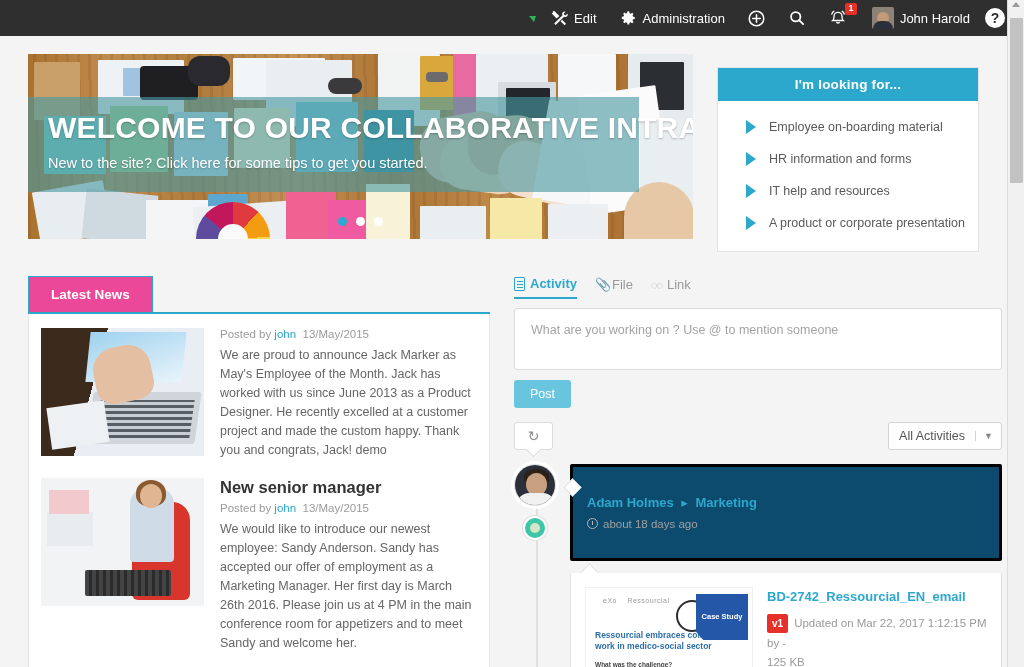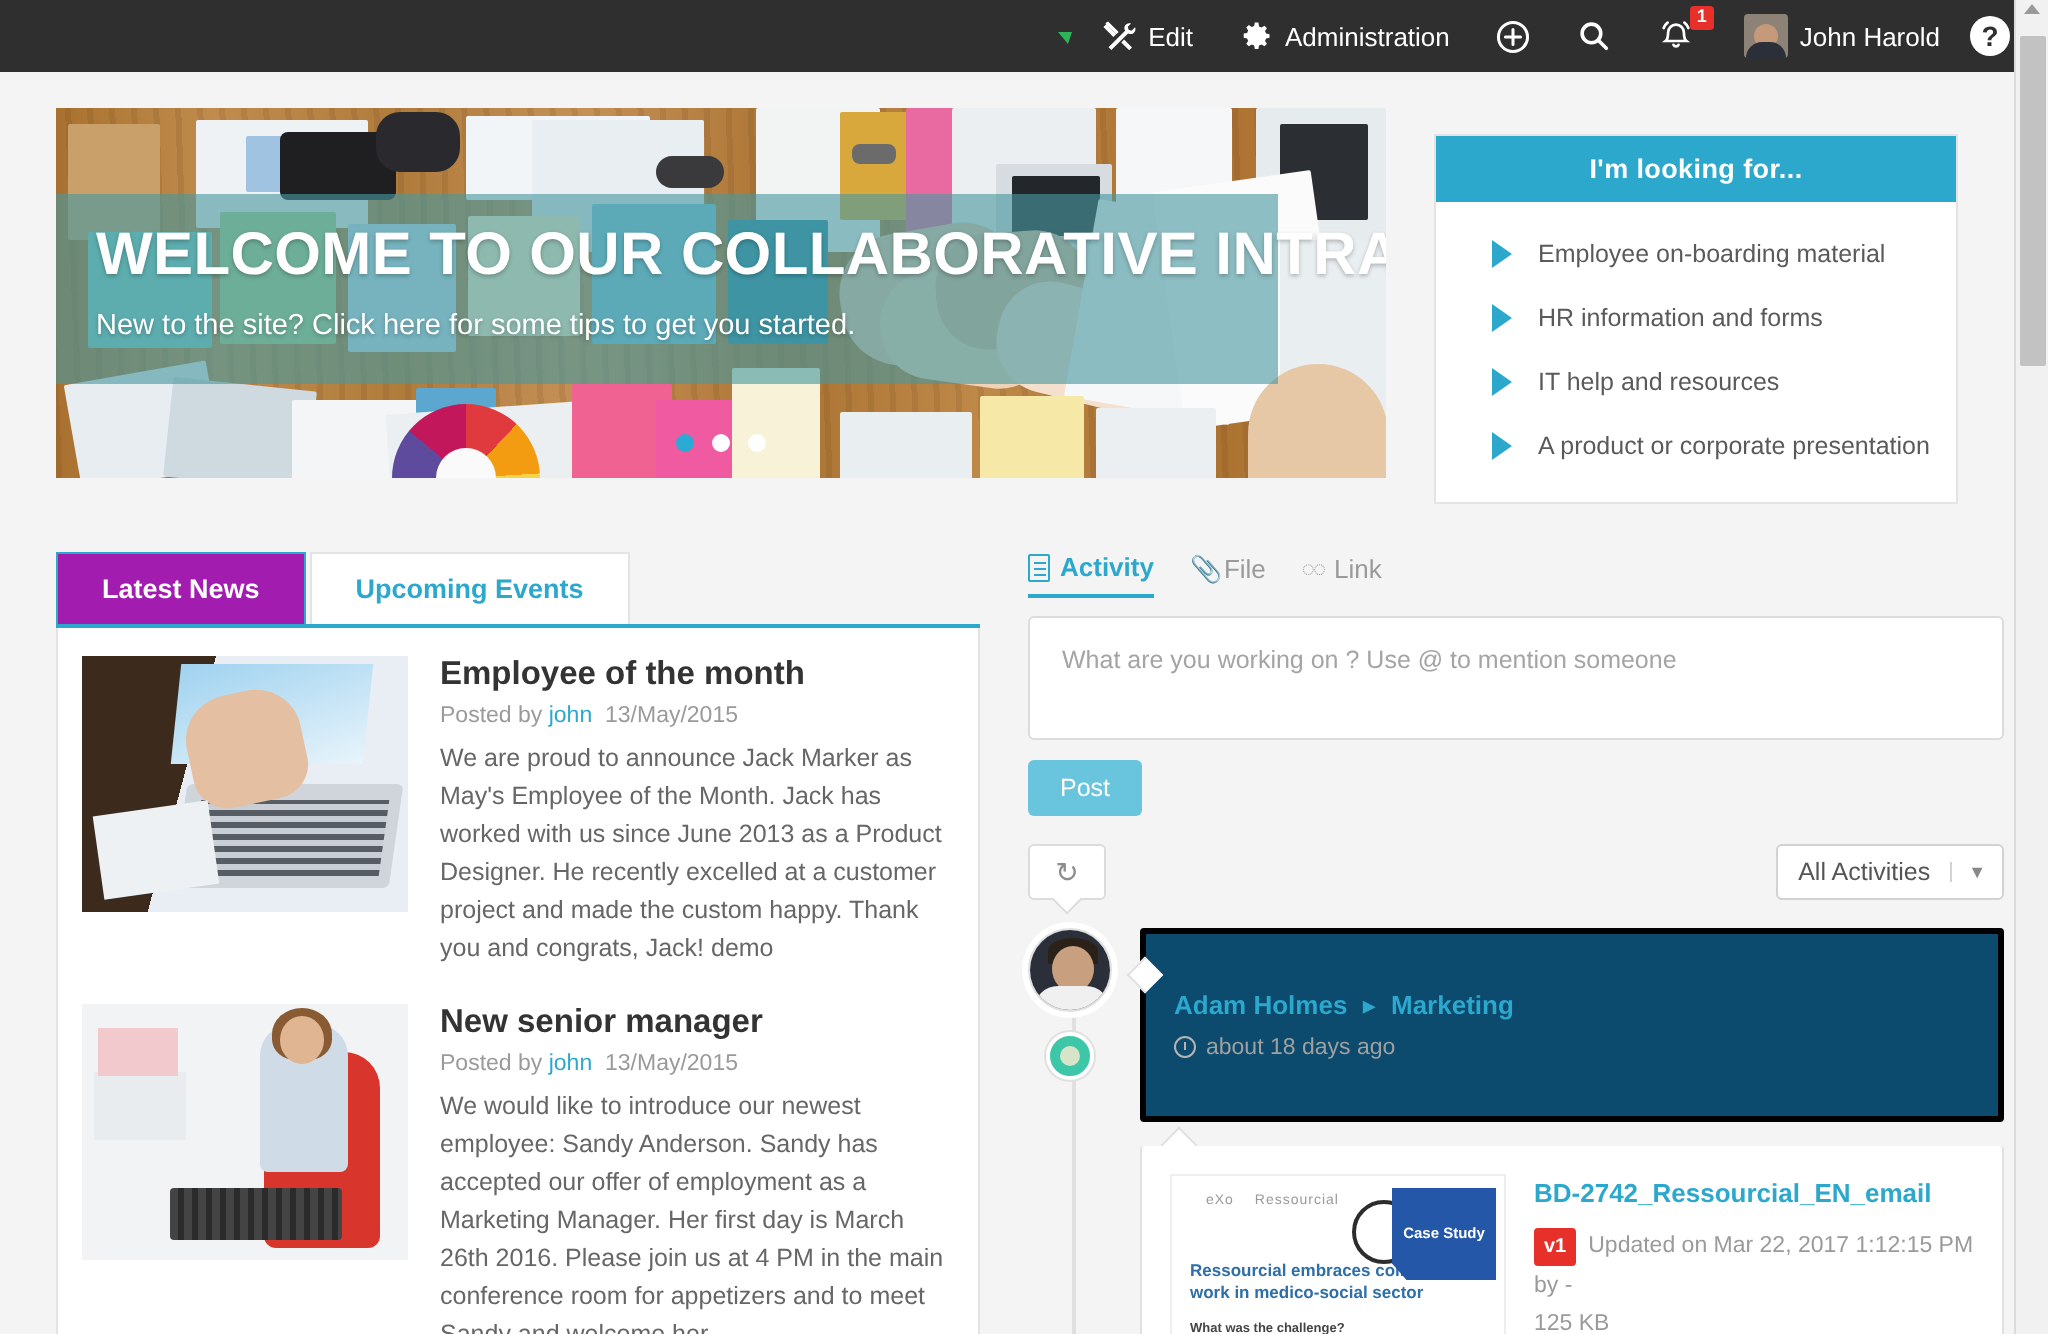--- a/index.html
+++ b/index.html
@@ -100,21 +100,21 @@
   .content{ display:flex; gap:24px; padding:24px 22px 0 28px; }
 
   
   .news{ width:462px; flex:none; }
   .tabs{ display:flex; border-bottom:2px solid #2ca8cd; }
   .tab{
     padding:10px 22px; font-size:13.5px; font-weight:bold; color:#2ca8cd;
     cursor:pointer; background:#fff; border:1px solid #e3e3e3; border-bottom:none;
     margin-right:2px;
   }
-  .tab.active{ background:#a21caf; color:#fff; border-color:#2ca8cd; }
+  .tab.active{ background:#ec4899; color:#fff; border-color:#2ca8cd; }
   .news-body{ background:#fff; border:1px solid #e3e3e3; border-top:none; padding:14px 12px 0 12px;}
   .news-item{ display:flex; gap:16px; padding:0 0 18px 0; }
   .thumb{ width:163px; height:128px; flex:none; overflow:hidden; position:relative; background:#ddd;}
   .ni-body{ flex:1; min-width:0; }
   .ni-title{ font-size:16.5px; font-weight:bold; color:#333; margin:0 0 5px 0; }
   .ni-meta{ font-size:11.5px; color:#9a9a9a; margin-bottom:6px; }
   .ni-meta a{ color:#2ca8cd; text-decoration:none; }
   .ni-text{ font-size:12.5px; color:#666; line-height:1.52; }
 
   
@@ -441,34 +441,32 @@
       </div>
     </div>
   </div>
 </div>
 
 <div class="content">
 
   <div class="news">
     <div class="tabs">
       <div class="tab active">Latest News</div>
-      <div class="tab">Upcoming Events</div>
     </div>
     <div class="news-body">
 
       <div class="news-item">
         <div class="thumb t1">
           <div class="scr"></div>
             <div class="lap"></div>
             <div class="keys"></div>
           <div class="hand"></div>
             <div class="paper"></div>
         </div>
         <div class="ni-body">
-          <div class="ni-title">Employee of the month</div>
           <div class="ni-meta">
             <span>Posted by</span>
             <a href="#">john</a>
             &nbsp;<span>13/May/2015</span>
           </div>
           <div class="ni-text">We are proud to announce Jack Marker as May's Employee of the Month. Jack has worked with us since June 2013 as a Product Designer. He recently excelled at a customer project and made the custom happy. Thank you and congrats, Jack! demo</div>
         </div>
       </div>
 
       <div class="news-item">

